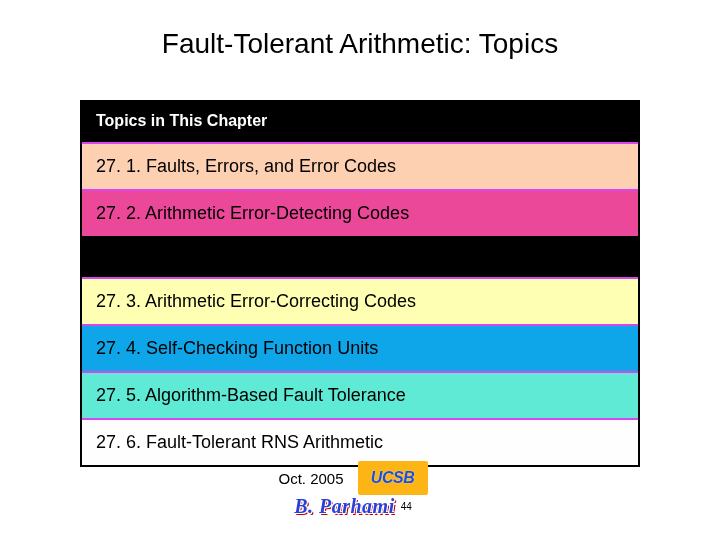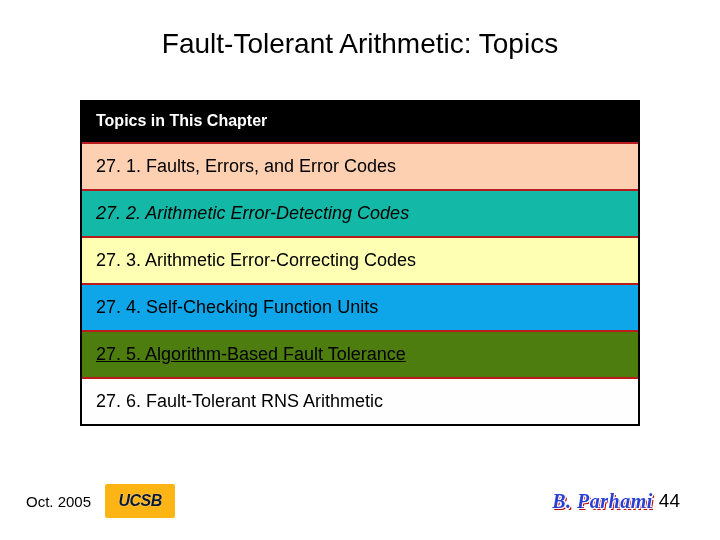--- a/index.html
+++ b/index.html
@@ -1,36 +1,36 @@
 <!DOCTYPE html>
 <html><head>
   <meta charset="utf-8">
   <style>
     * { box-sizing: border-box; margin: 0; padding: 0; }
     html, body { width: 720px; height: 540px; background: #fff; font-family: Arial, Helvetica, sans-serif; }
     .slide { width: 720px; height: 540px; position: relative; padding: 28px 80px 0 80px; border-radius: 15px; }
     .title { text-align: center; font-size: 28px; font-weight: 400; color: #000; margin-bottom: 40px; letter-spacing: 0; }
     .table { border: 2px solid #000; background: #000; }
     .thead { background: #000; color: #fff; font-size: 16px; font-weight: bold; padding: 10px 14px 12px 14px; }
-    .row { padding: 12px 14px; font-size: 18px; color: #000; border-top: 2px solid #b91c1c; font-weight: 400; }
+    .row { padding: 12px 14px; font-size: 18px; color: #000; border-top: 2px solid #d946ef; font-weight: 400; }
     .r1 { background: #fed0b2; }
-    .r2 { background: #14b8a6; font-style: italic; }
-    .r3 { background: #feffb3; }
+    .r2 { background: #ec4899; }
+    .r3 { background: #feffb3; margin-top: 41px; }
     .r4 { background: #0ea5e9; }
-    .r5 { background: #4d7c0f; text-decoration: underline; }
+    .r5 { background: #5eead4; }
     .r6 { background: #fefefe; }
-    .footer { position: absolute; left: 0; right: 0; bottom: 22px; display: flex; align-items: center; justify-content: space-between; padding: 0 40px 0 26px; }
+    .footer { position: absolute; left: 0; right: 0; bottom: 22px; display: flex; align-items: center; justify-content: space-between; padding: 0 40px 0 26px; flex-direction: column; }
     .footer-left { display: flex; align-items: center; gap: 14px; }
     .date { font-size: 15px; color: #000; }
     .ucsb { width: 70px; height: 34px; background: #fdb515; border-radius: 2px; display: flex; align-items: center; justify-content: center; color: #0b3d91; font-weight: bold; font-size: 16px; font-style: italic; letter-spacing: -0.5px; }
-    .ucsb span { color: #0f172a; text-shadow: 0 0 1px #fff; }
+    .ucsb span { color: #1d4ed8; text-shadow: 0 0 1px #fff; }
     .center-caption { font-size: 15px; color: #000; position: absolute; left: 50%; transform: translateX(-50%); }
     .footer-right { display: flex; align-items: center; gap: 6px; }
     .author { font-family: "Comic Sans MS", cursive; font-style: italic; font-weight: bold; font-size: 20px; color: #2a3fd6; text-shadow: -1px -1px 0 #fff, 1px -1px 0 #fff, -1px 1px 0 #fff, 1px 1px 0 #fff, 2px 2px 0 #b00; letter-spacing: 0.5px; }
-    .pagenum { font-size: 19px; color: #000; }
+    .pagenum { font-size: 10px; color: #000; }
   </style>
 </head>
 <body>
 
 <div class="slide">
 
   <h1 class="title">Fault-Tolerant Arithmetic: Topics</h1>
 
   <div class="table">
     <div class="thead">Topics in This Chapter</div>

